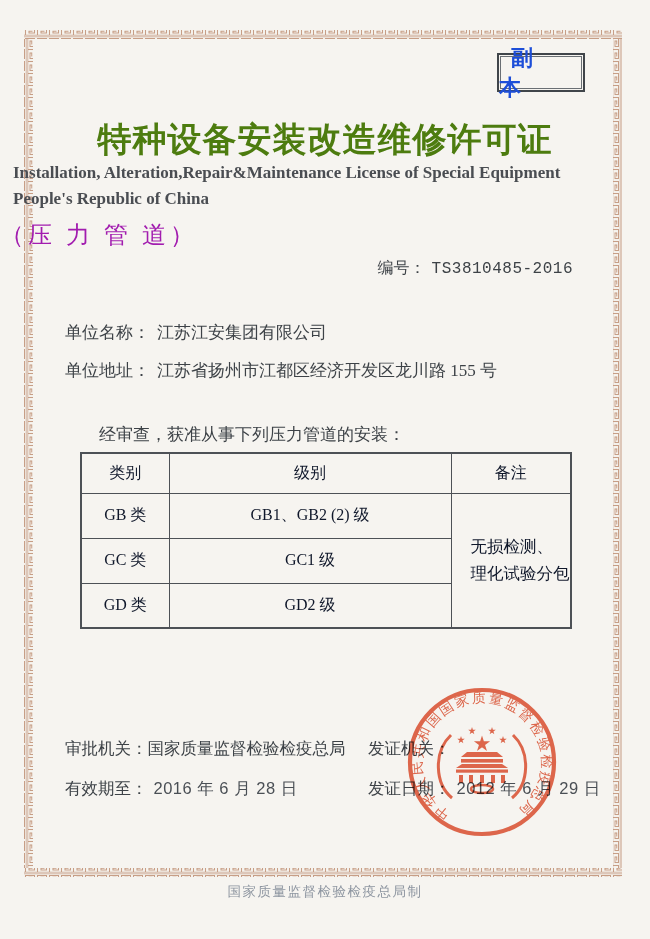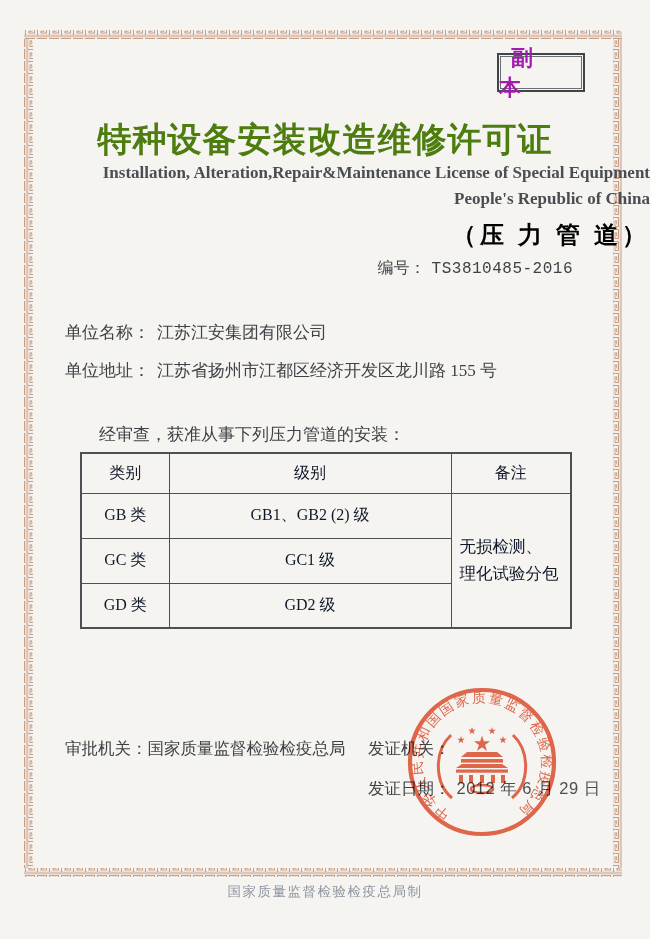--- a/index.html
+++ b/index.html
@@ -9,42 +9,42 @@
     position: relative; width: 650px; height: 939px;
     background: #f6f4f0; overflow: hidden;
   }
   .frame { position: absolute; left: 0; top: 0; }
 
   .copy-box {
     position: absolute; left: 497px; top: 53px; width: 88px; height: 39px;
     border: 2.5px solid #40454a; box-shadow: inset 0 0 0 1px #f6f4f0, inset 0 0 0 2px #6a6f74;
     display: flex; align-items: center; justify-content: center;
     font-family: "DejaVu Sans", sans-serif; font-weight: bold;
-    font-size: 22px; color: #a21caf; letter-spacing: 12px; text-indent: 12px;
+    font-size: 22px; color: #1d4ed8; letter-spacing: 12px; text-indent: 12px;
   }
   .title-cn1 {
     position: absolute; top: 80px; width: 100%; text-align: center;
     font-family: "DejaVu Sans", sans-serif; font-weight: bold;
     font-size: 33px; color: #b18d77; letter-spacing: 3px;
   }
   .title-cn2 {
     position: absolute; top: 117px; width: 100%; text-align: center;
     font-family: "DejaVu Sans", sans-serif; font-weight: bold;
     font-size: 34px; color: #4d7c0f; letter-spacing: 1px;
   }
   .title-en1, .title-en2 {
-    position: absolute; width: 100%; text-align: right;
+    position: absolute; width: 100%; text-align: left;
     font-family: "Liberation Serif", serif; font-weight: bold;
-    font-size: 17px; color: #4a4d52;
+    font-size: 17px; color: #4a4d52; padding-left: 13px;
   }
   .title-en1 { top: 163px; }
   .title-en2 { top: 189px; }
   .subtitle {
-    position: absolute; top: 219px; width: 100%; text-align: right;
-    font-size: 24px; color: #000000; letter-spacing: 4px; font-weight: 700;
+    position: absolute; top: 219px; width: 100%; text-align: left;
+    font-size: 24px; color: #a21caf; letter-spacing: 4px; font-weight: 400;
   }
   .license-no {
     position: absolute; top: 258px; right: 77px;
     font-size: 16px; color: #3d4247;
   }
   .license-no .num {
     font-family: "Liberation Mono", "DejaVu Sans Mono", monospace;
     margin-left: 6px; letter-spacing: 0.5px;
   }
   .field { position: absolute; font-size: 17px; color: #3d4247; }
@@ -60,21 +60,21 @@
   }
   .grant-table th, .grant-table td {
     border: 1.5px solid #4d5156; text-align: center; font-weight: normal;
   }
   .grant-table { border: 2px solid #4d5156; }
   .grant-table .c1 { width: 88px; }
   .grant-table .c2 { width: 282px; }
   .grant-table .c3 { width: 120px; }
   .grant-table tr.hd th { height: 40px; }
   .grant-table tr.row td { height: 45px; }
-  .grant-table td.remark { text-align: left; padding-left: 8px; line-height: 1.65; font-size: 16.5px; margin-top: 6px; }
+  .grant-table td.remark { text-align: left; padding-left: 19px; line-height: 1.65; font-size: 16.5px; margin-top: 6px; }
 
   .f-approve { left: 65px;  top: 738px; font-size: 16.5px; font-family: Liberation Serif, serif; }
   .f-valid   { left: 65px;  top: 778px; font-size: 16.5px; }
   .f-issuer  { left: 368px; top: 738px; font-size: 16.5px; }
   .f-issued  { left: 368px; top: 778px; font-size: 16.5px; }
   .date-val  { font-family: "Liberation Sans", "DejaVu Sans", sans-serif; color: #4a4f55; margin-left: 6px; letter-spacing: 0.5px; }
 
   .seal {
     position: absolute; left: 404px; top: 684px;
     mix-blend-mode: multiply; opacity: 0.9;
@@ -150,20 +150,23 @@
     <tr class="row">
       <td>GD 类</td>
       <td>GD2 级</td>
     </tr>
   </tbody>
     </table>
 
   <div class="field f-approve">
     <span>审批机关：</span><span>国家质量监督检验检疫总局</span>
   </div>
+  <div class="field f-valid">
+    <span>有效期至：</span><span class="date-val">2016 年 6 月 28 日</span>
+  </div>
   <div class="field f-issuer">
     <span>发证机关：</span>
   </div>
   <div class="field f-issued">
     <span>发证日期：</span><span class="date-val">2012 年 6 月 29 日</span>
   </div>
 
   <svg class="seal" width="156" height="156" viewBox="-78 -78 156 156">
     <g stroke="#e25a3c" fill="#e25a3c">
       <circle r="72" fill="none" stroke-width="4.2"></circle>

